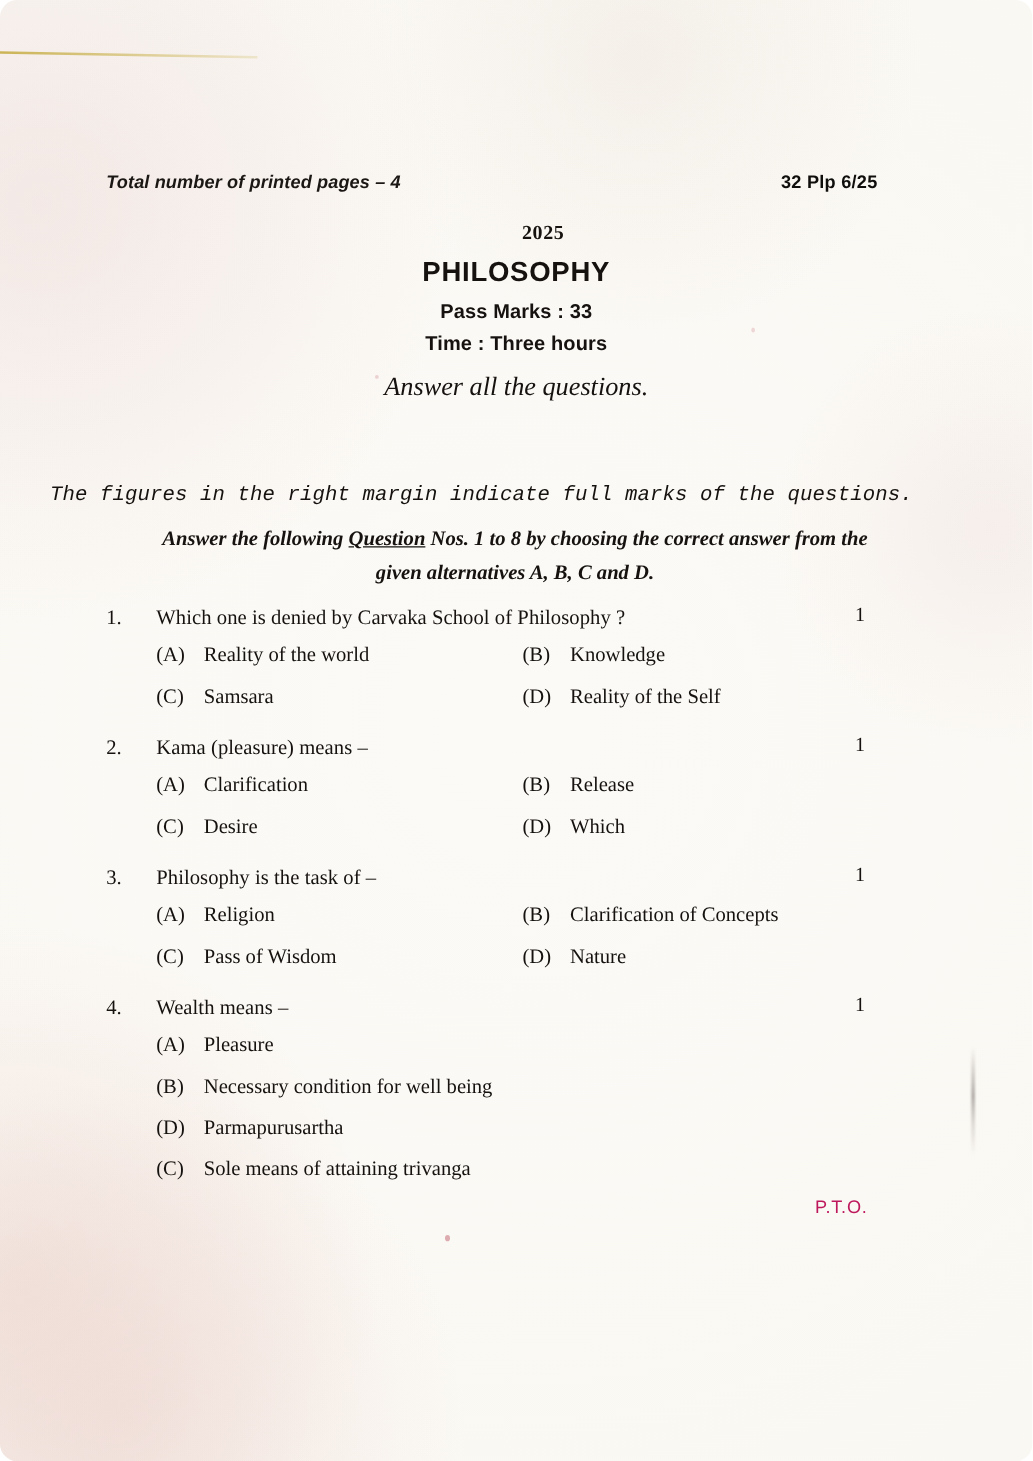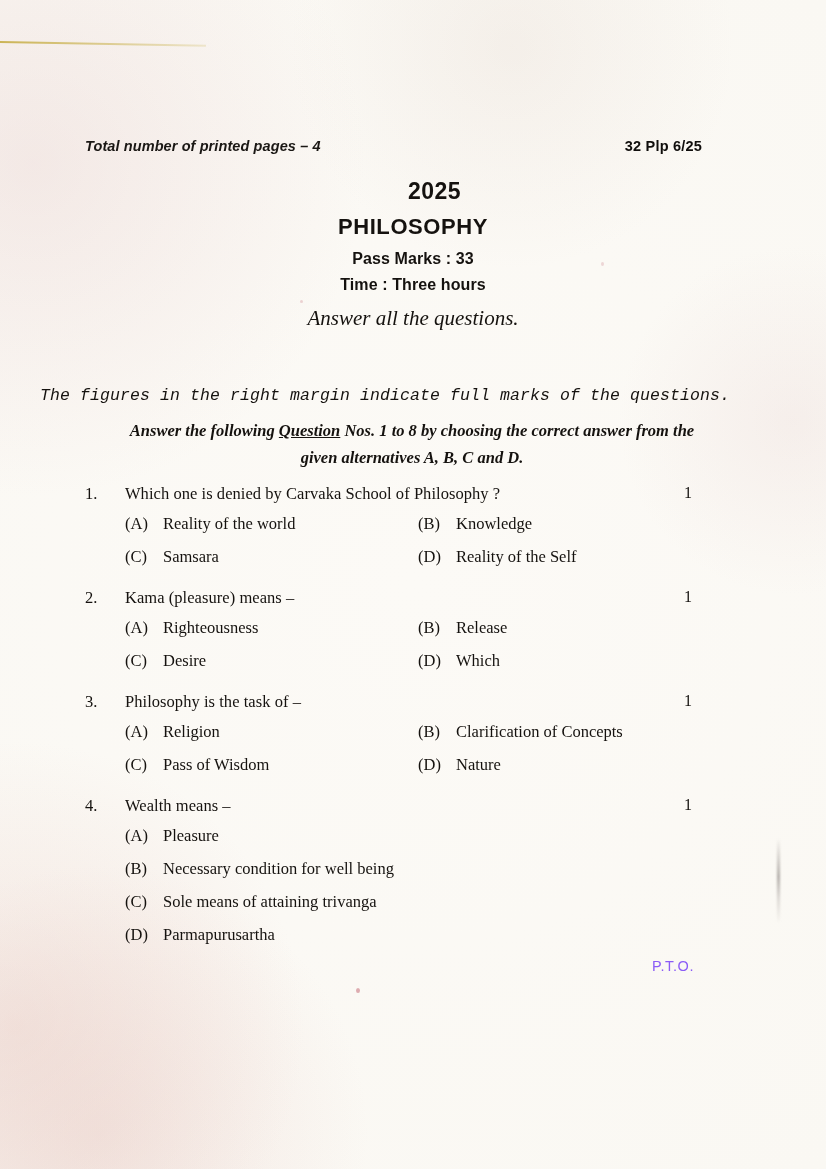--- a/index.html
+++ b/index.html
@@ -10,20 +10,21 @@
   body {
     font-family: "Liberation Serif", serif;
   }
 
   .page {
     position: relative;
     width: 826px;
     height: 1169px;
     background: #fdfcfa;
     overflow: hidden;
+    border-radius: 14px;
   }
 
   
   .paper-tint {
     position: absolute;
     inset: 0;
     background:
       radial-gradient(circle at 4% 14%, rgba(226,196,196,0.30) 0%, rgba(255,255,255,0) 26%),
       radial-gradient(circle at 2% 88%, rgba(228,192,184,0.34) 0%, rgba(255,255,255,0) 22%),
       radial-gradient(circle at 12% 97%, rgba(226,186,180,0.30) 0%, rgba(255,255,255,0) 20%),
@@ -94,23 +95,23 @@
 
   
   .title-block {
     position: absolute;
     left: 0;
     top: 178px;
     width: 826px;
     text-align: center;
   }
   .year {
-    font-family: Liberation Sans, sans-serif;
-    font-weight: bold;
-    font-size: 23px;
+    font-family: Liberation Serif, serif;
+    font-weight: bold;
+    font-size: 16px;
     letter-spacing: 0.5px;
     margin-bottom: 9px;
     padding-left: 43px;
   }
   .subject {
     font-family: "Liberation Sans", sans-serif;
     font-weight: bold;
     font-size: 22px;
     letter-spacing: 0.6px;
     margin-bottom: 10px;
@@ -220,21 +221,21 @@
   .opt.col-right { left: 418px; }
   .opt.col-full  { left: 125px; }
 
   .footer-pto {
     position: absolute;
     left: 652px;
     top: 958px;
     font-family: "Liberation Sans", sans-serif;
     font-size: 14.5px;
     letter-spacing: 0.6px;
-    color: #8b5cf6;
+    color: #be185d;
   }
 </style>
 </head>
 <body>
 
 <div class="page">
 
   <div class="paper-tint"></div>
   <div class="edge-line"></div>
   <div class="smudge-right"></div>
@@ -282,21 +283,21 @@
           </div>
         </div>
         <div class="question">
           <div class="q-head">
             <span class="q-num">2.</span>
             <span class="q-text">Kama (pleasure) means –</span>
             <span class="q-marks">1</span>
           </div>
           <div class="opts-grid">
             <div class="opt-row">
-              <div class="opt col-left"><span class="opt-key">(A)</span><span>Righteousness</span></div>
+              <div class="opt col-left"><span class="opt-key">(A)</span><span>Clarification</span></div>
               <div class="opt col-right"><span class="opt-key">(B)</span><span>Release</span></div>
             </div>
             <div class="opt-row">
               <div class="opt col-left"><span class="opt-key">(C)</span><span>Desire</span></div>
               <div class="opt col-right"><span class="opt-key">(D)</span><span>Which</span></div>
             </div>
           </div>
         </div>
         <div class="question">
           <div class="q-head">
@@ -322,24 +323,24 @@
             <span class="q-marks">1</span>
           </div>
           <div class="opts-grid">
             <div class="opt-row">
               <div class="opt col-full"><span class="opt-key">(A)</span><span>Pleasure</span></div>
             </div>
             <div class="opt-row">
               <div class="opt col-full"><span class="opt-key">(B)</span><span>Necessary condition for well being</span></div>
             </div>
             <div class="opt-row">
+              <div class="opt col-full"><span class="opt-key">(D)</span><span>Parmapurusartha</span></div>
+            </div>
+            <div class="opt-row">
               <div class="opt col-full"><span class="opt-key">(C)</span><span>Sole means of attaining trivanga</span></div>
-            </div>
-            <div class="opt-row">
-              <div class="opt col-full"><span class="opt-key">(D)</span><span>Parmapurusartha</span></div>
             </div>
           </div>
         </div>
       </div>
 
     <div class="footer-pto">P.T.O.</div>
 
   </div>
 </div>
 

